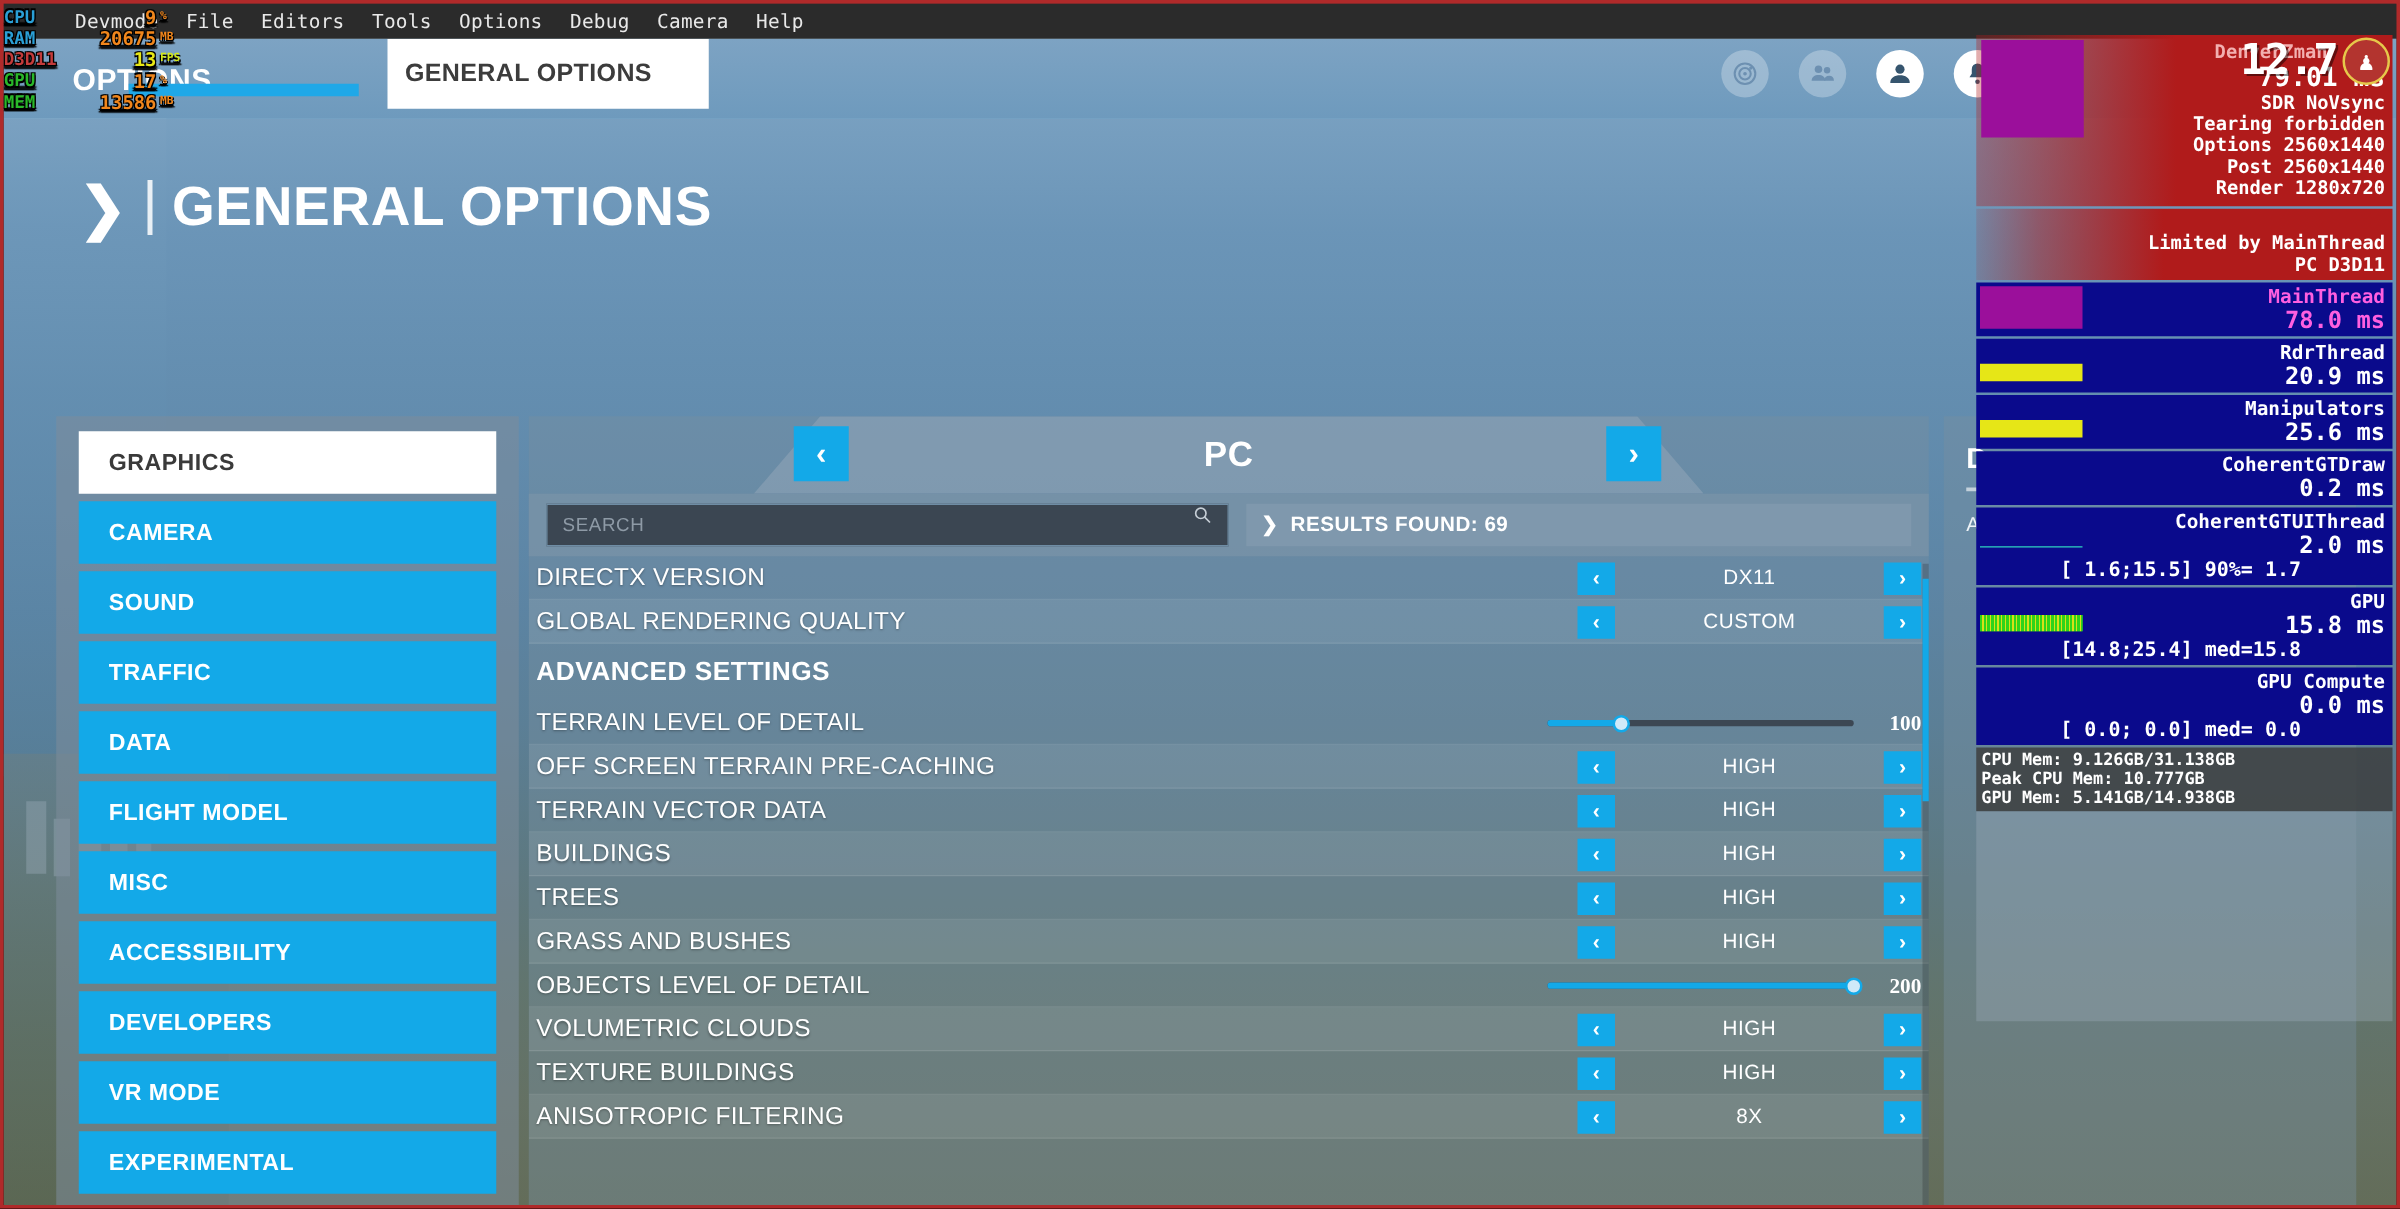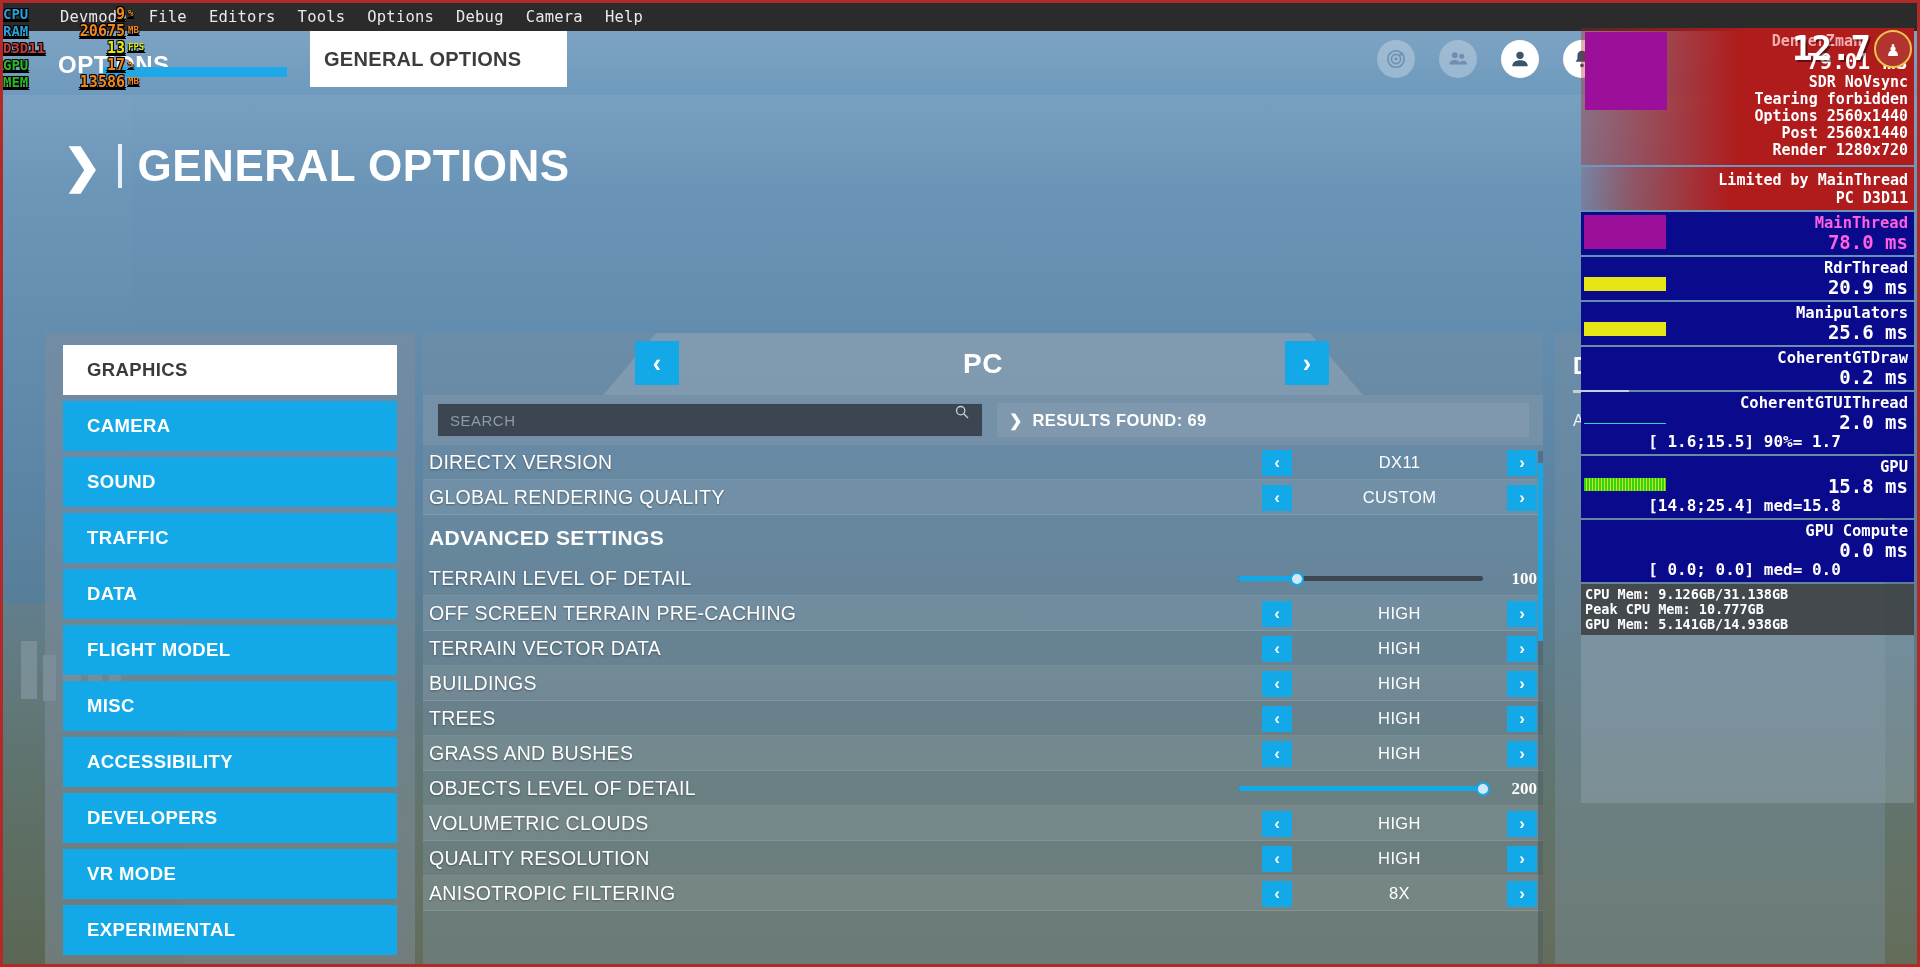--- a/index.html
+++ b/index.html
@@ -296,21 +296,21 @@
   .perf .avatar {
     position: absolute; right: 2px; top: 2px; width: 38px; height: 38px; border-radius: 50%;
     background: #b3342f; border: 2px solid #e6c84a;
     display: flex; align-items: center; justify-content: center;
     color: #fff; font-size: 20px; font-weight: 700;
   }
   .perf .ms { font-size: 21px; font-weight: 700; }
   .perf .sub { font-size: 15px; font-weight: 700; line-height: 17px; }
   .perf .limited {
     background: linear-gradient(to left, #b01b1b 0%, #b01b1b 55%, rgba(176,27,27,.5) 85%, rgba(176,27,27,.15) 100%);
-    text-align: right; padding: 4px 6px 3px 0; font-size: 15px; font-weight: 700; line-height: 18px;
+    text-align: right; padding: 18px 6px 3px 0; font-size: 15px; font-weight: 700; line-height: 18px;
   }
   .perf .thread {
     background: #0a0a8c; position: relative; padding: 2px 6px 3px 0; text-align: right;
     margin-bottom: 2px; min-height: 42px;
   }
   .perf .thread .tname { font-size: 15.5px; font-weight: 700; line-height: 18px; }
   .perf .thread .tms { font-size: 19px; font-weight: 700; line-height: 20px; }
   .perf .thread .trange { font-size: 16px; font-weight: 700; color: #fff; line-height: 19px; text-align: center; }
   .perf .graph { position: absolute; left: 3px; top: 3px; height: 30px; }
   .perf .graph.magenta { background: #9b0f9b; width: 82px; height: 34px; }
@@ -556,21 +556,21 @@
         <div class="srow alt">
           <div class="slabel">VOLUMETRIC CLOUDS</div>
           <div class="sctl">
             <div class="stepbtn">‹</div>
             <div class="stepval">HIGH</div>
             <div class="stepbtn">›</div>
           </div>
         </div>
 
         <div class="srow">
-          <div class="slabel">QUALITY RESOLUTION</div>
+          <div class="slabel">TEXTURE BUILDINGS</div>
           <div class="sctl">
             <div class="stepbtn">‹</div>
             <div class="stepval">HIGH</div>
             <div class="stepbtn">›</div>
           </div>
         </div>
 
         <div class="srow alt">
           <div class="slabel">ANISOTROPIC FILTERING</div>
           <div class="sctl">

